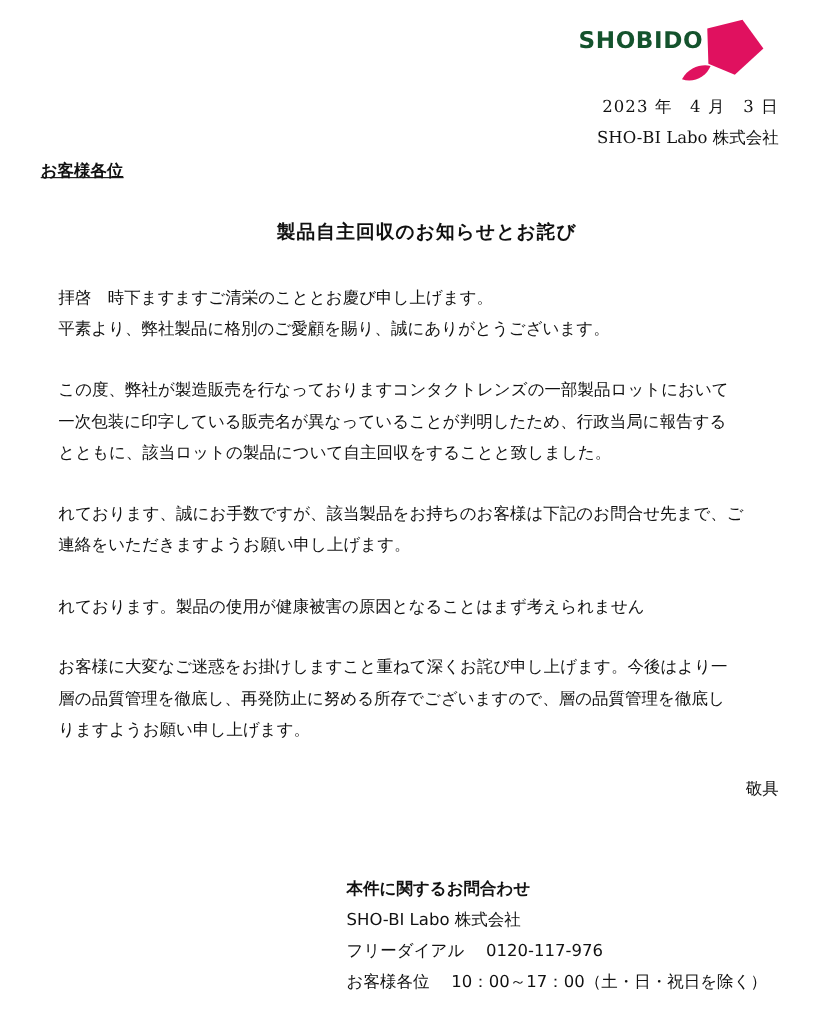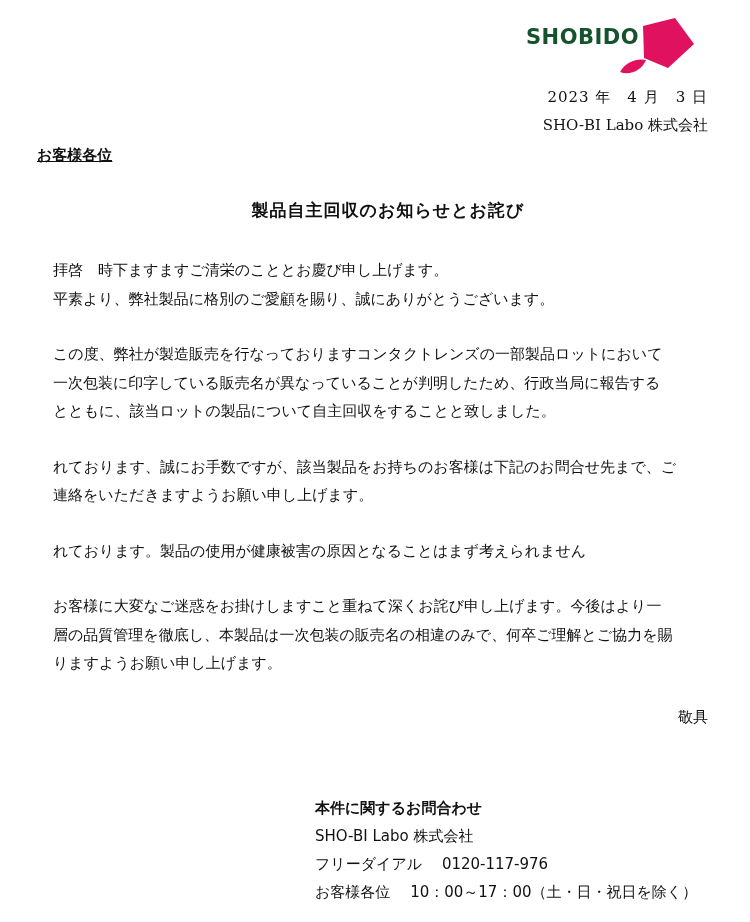--- a/index.html
+++ b/index.html
@@ -72,21 +72,21 @@
   </p>
   <p class="para">
     <span class="line">れております、誠にお手数ですが、該当製品をお持ちのお客様は下記のお問合せ先まで、ご</span>
     <span class="line">連絡をいただきますようお願い申し上げます。</span>
   </p>
   <p class="para">
     <span class="line">れております。製品の使用が健康被害の原因となることはまず考えられません</span>
   </p>
   <p class="para">
     <span class="line">お客様に大変なご迷惑をお掛けしますこと重ねて深くお詫び申し上げます。今後はより一</span>
-    <span class="line">層の品質管理を徹底し、本製品は一次包装の販売名の相違のみで、何卒ご理解とご協力を賜</span>
+    <span class="line">層の品質管理を徹底し、再発防止に努める所存でございますので、層の品質管理を徹底し</span>
     <span class="line">りますようお願い申し上げます。</span>
   </p>
 </div>
 
 <div class="closing">敬具</div>
 
 <div class="contact">
   <div class="row heading">本件に関するお問合わせ</div>
   <div class="row">SHO-BI Labo 株式会社</div>
   <div class="row"><span>フリーダイアル</span><span>　 </span><span>0120-117-976</span></div>

